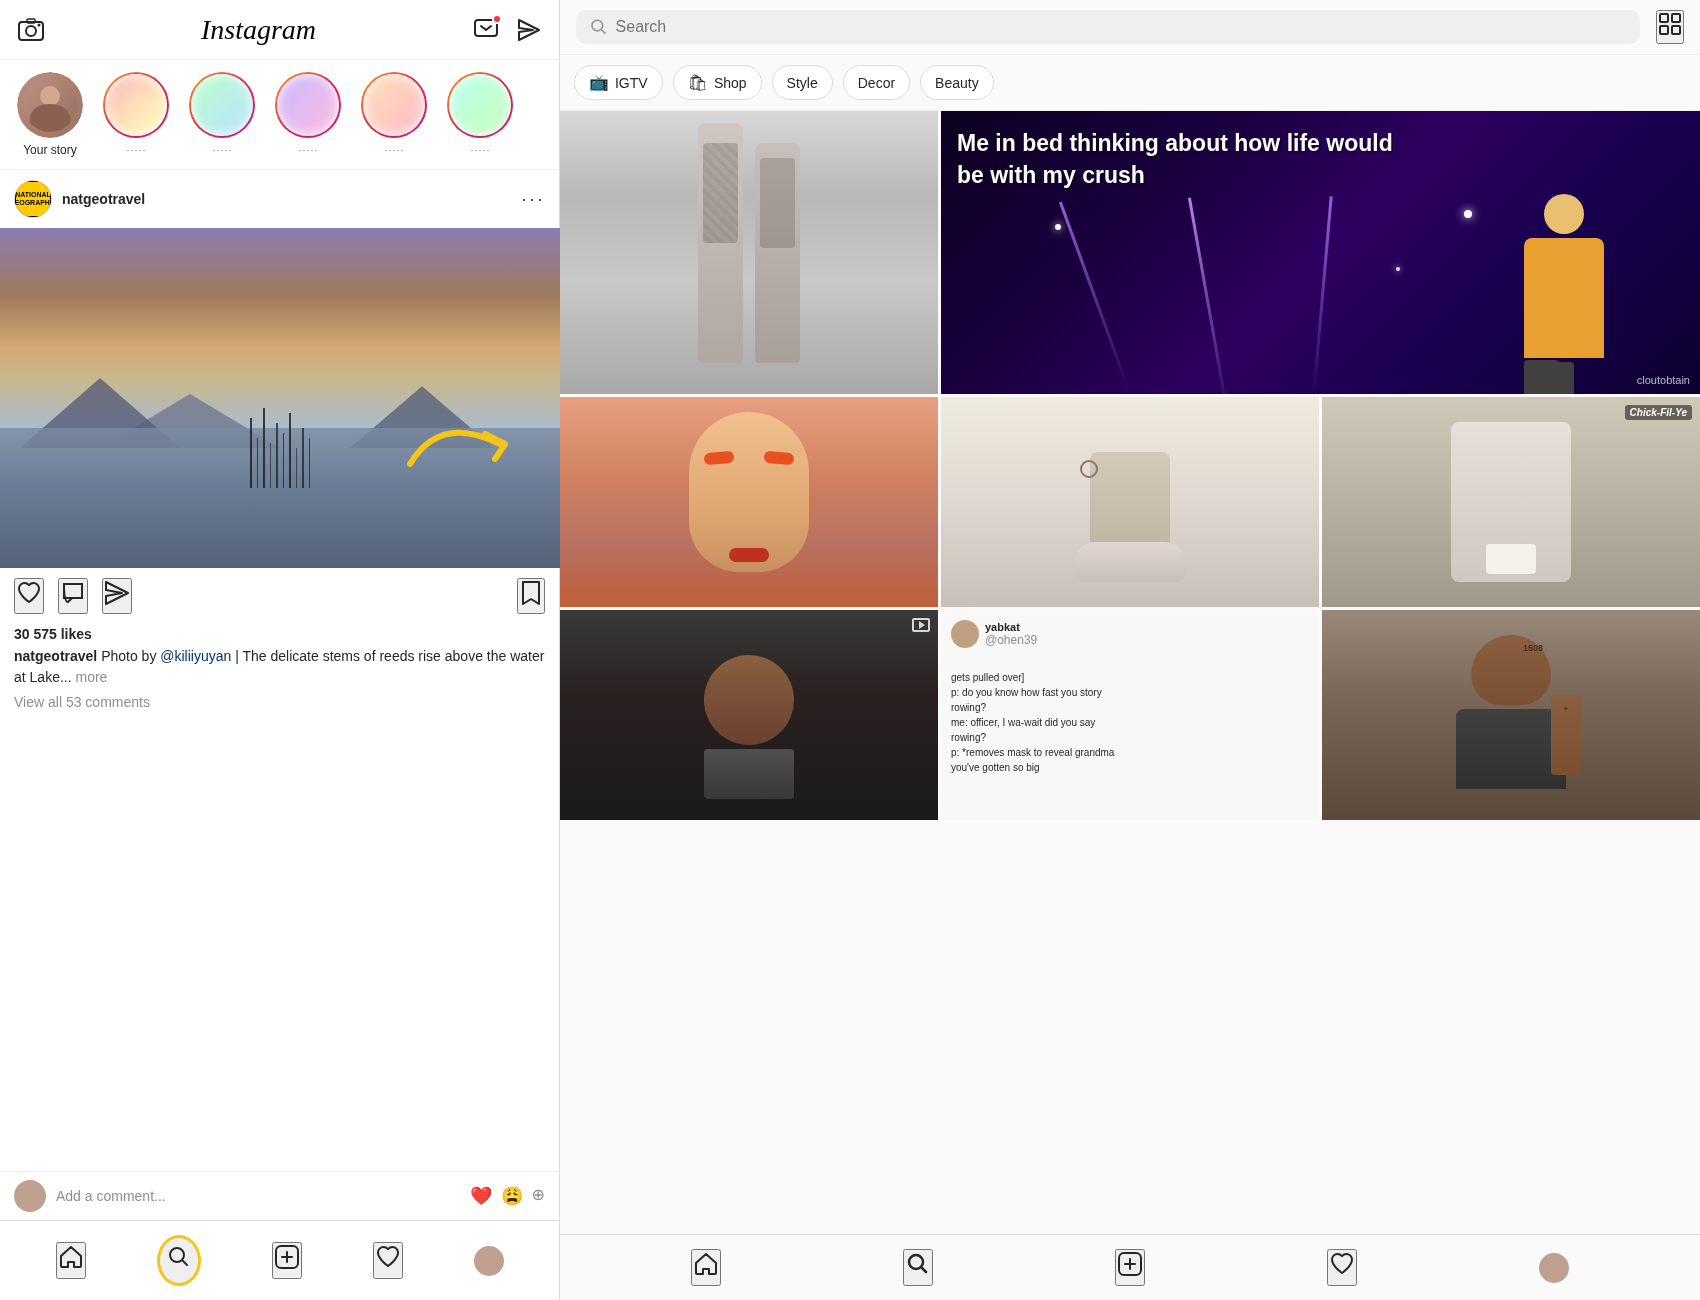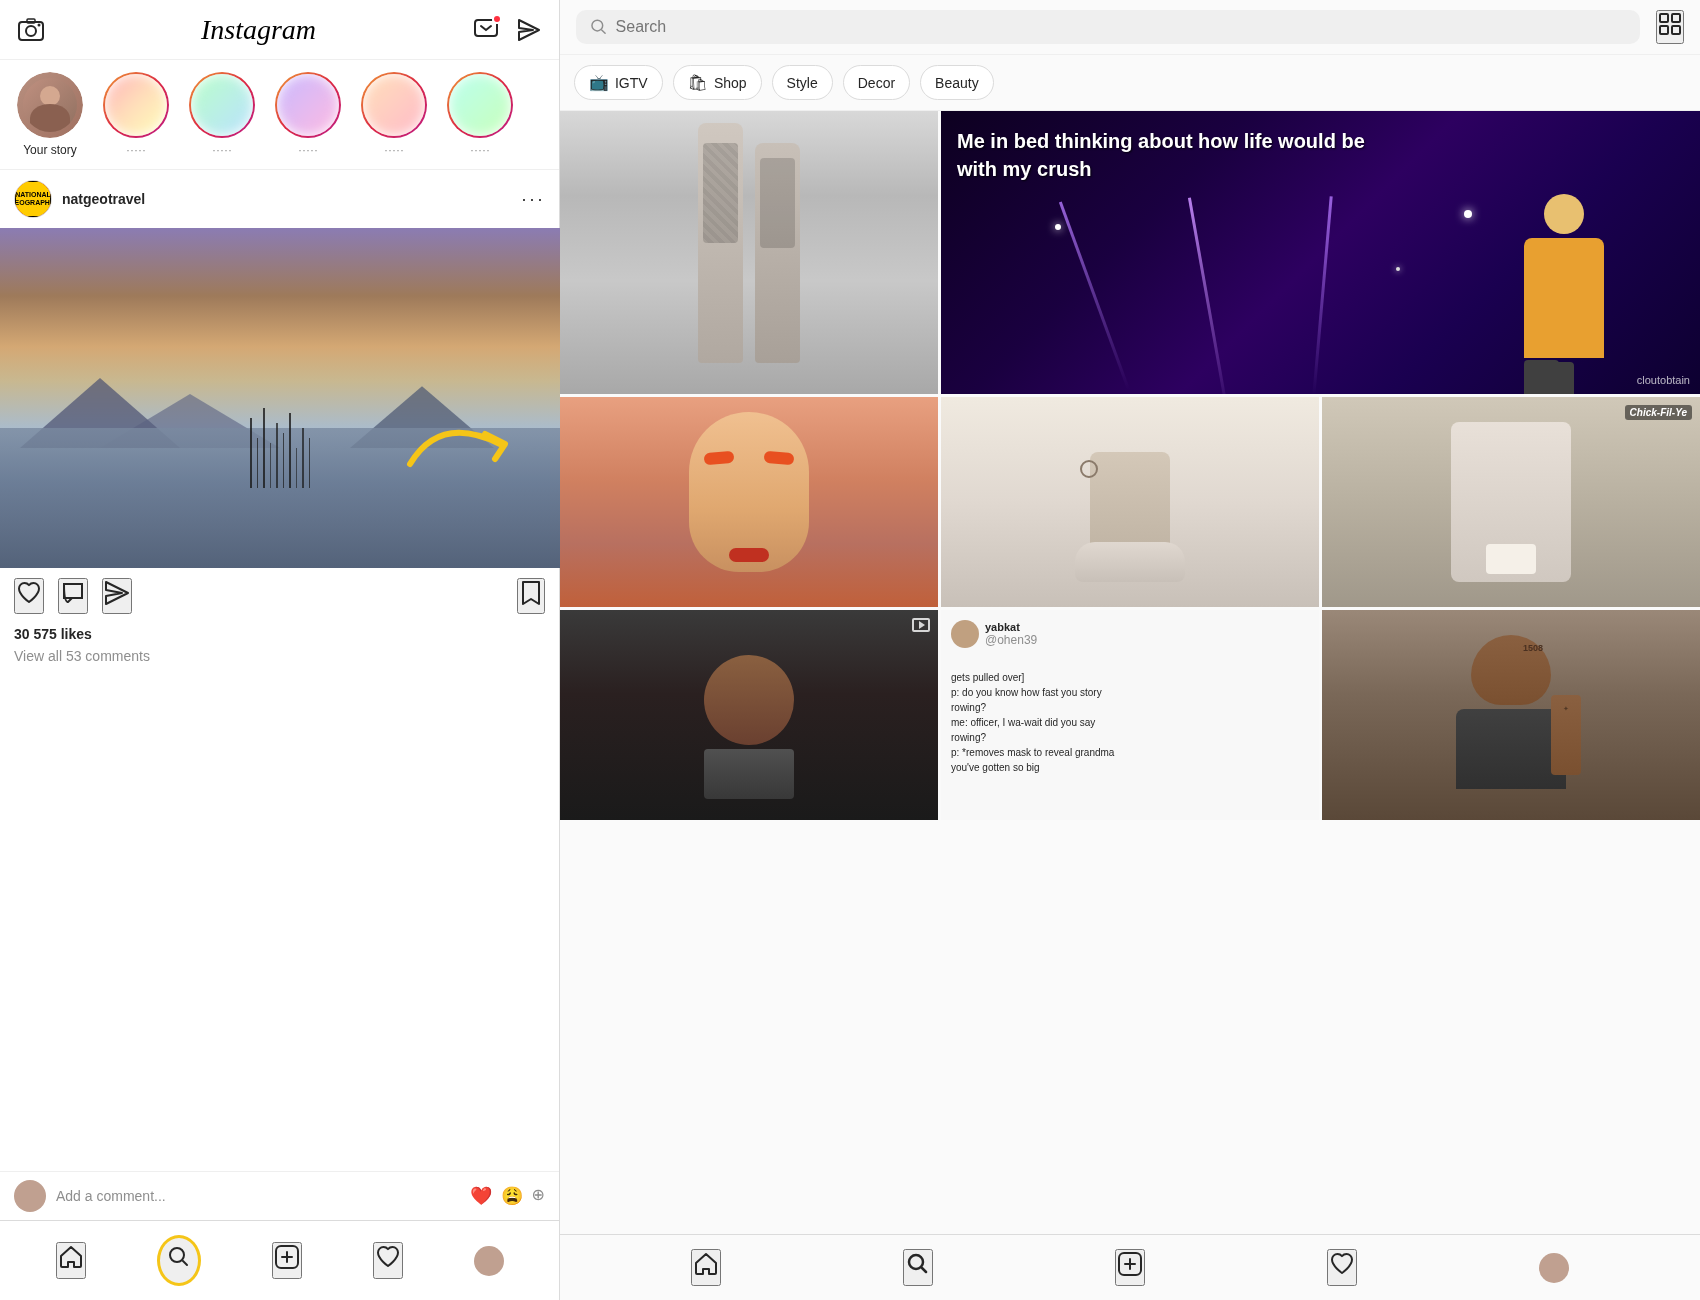--- a/index.html
+++ b/index.html
@@ -665,20 +665,27 @@
       </button>
       <button class="action-icon" style="margin-left:auto;">
         <svg width="24" height="26" viewBox="0 0 24 26" fill="none">
             <path d="M4 2h16v22l-8-5-8 5V2z" stroke="#262626" stroke-width="2" stroke-linejoin="round"></path>
           </svg>
       </button>
     </div>
 
     <div class="post-likes">30 575 likes</div>
 
+    <div class="post-caption">
+      <span class="username">natgeotravel</span>
+      <span> Photo by </span>
+      <span class="mention">@kiliiyuyan</span>
+      <span> | The delicate stems of reeds rise above the water at Lake...</span>
+      <span class="more"> more</span>
+    </div>
 
     <div class="post-comments-link">View all 53 comments</div>
 
     <div class="comment-input-row">
       <div class="comment-avatar"></div>
       <span class="comment-input">Add a comment...</span>
       <div class="comment-emojis">
         <span>❤️</span>
         <span>😩</span>
         <span style="font-size:16px;color:#8e8e8e;font-weight:300;">⊕</span>
@@ -775,21 +782,21 @@
         <div style="position:absolute;inset:0;background:linear-gradient(135deg, #0d0020 0%, #1a0040 30%, #2d0060 50%, #1a0050 70%, #0d0030 100%);">
 
           <div style="position:absolute;top:30%;left:20%;width:3px;height:200px;background:linear-gradient(to bottom,rgba(180,120,255,0.8),transparent);transform:rotate(-20deg);"></div>
           <div style="position:absolute;top:30%;left:35%;width:3px;height:220px;background:linear-gradient(to bottom,rgba(200,140,255,0.9),transparent);transform:rotate(-10deg);"></div>
           <div style="position:absolute;top:30%;left:50%;width:3px;height:200px;background:linear-gradient(to bottom,rgba(180,120,255,0.8),transparent);transform:rotate(5deg);"></div>
 
           <div style="position:absolute;top:40%;left:15%;width:6px;height:6px;background:#fff;border-radius:50%;box-shadow:0 0 8px #fff;"></div>
           <div style="position:absolute;top:55%;left:60%;width:4px;height:4px;background:#ddd;border-radius:50%;box-shadow:0 0 6px #ddd;"></div>
           <div style="position:absolute;top:35%;right:30%;width:8px;height:8px;background:#fff;border-radius:50%;box-shadow:0 0 10px #fff;"></div>
         </div>
-        <div class="meme-text" style="position:relative;z-index:3;font-size:20px;font-weight:600;color:#fff;line-height:1.4;max-width:60%;">Me in bed thinking about how life would be with my crush</div>
+        <div class="meme-text" style="position:relative;z-index:3;font-size:23px;font-weight:600;color:#fff;line-height:1.4;max-width:60%;">Me in bed thinking about how life would be with my crush</div>
 
         <div style="position:absolute;bottom:0;right:10%;width:120px;height:200px;z-index:2;">
           <div style="width:40px;height:40px;border-radius:50%;background:#e8c070;margin:0 auto 4px auto;"></div>
           <div style="width:80px;height:120px;background:#e8a030;border-radius:8px 8px 0 0;margin:0 auto;"></div>
           <div style="width:35px;height:50px;background:#404040;border-radius:4px;margin:2px auto 0 calc(50% - 40px);"></div>
           <div style="width:35px;height:50px;background:#404040;border-radius:4px;margin:-48px calc(50% - 10px) 0 auto;"></div>
         </div>
         <div class="meme-attribution" style="position:absolute;bottom:8px;right:10px;z-index:4;color:rgba(255,255,255,0.7);font-size:11px;">cloutobtain</div>
       </div>
     </div>

